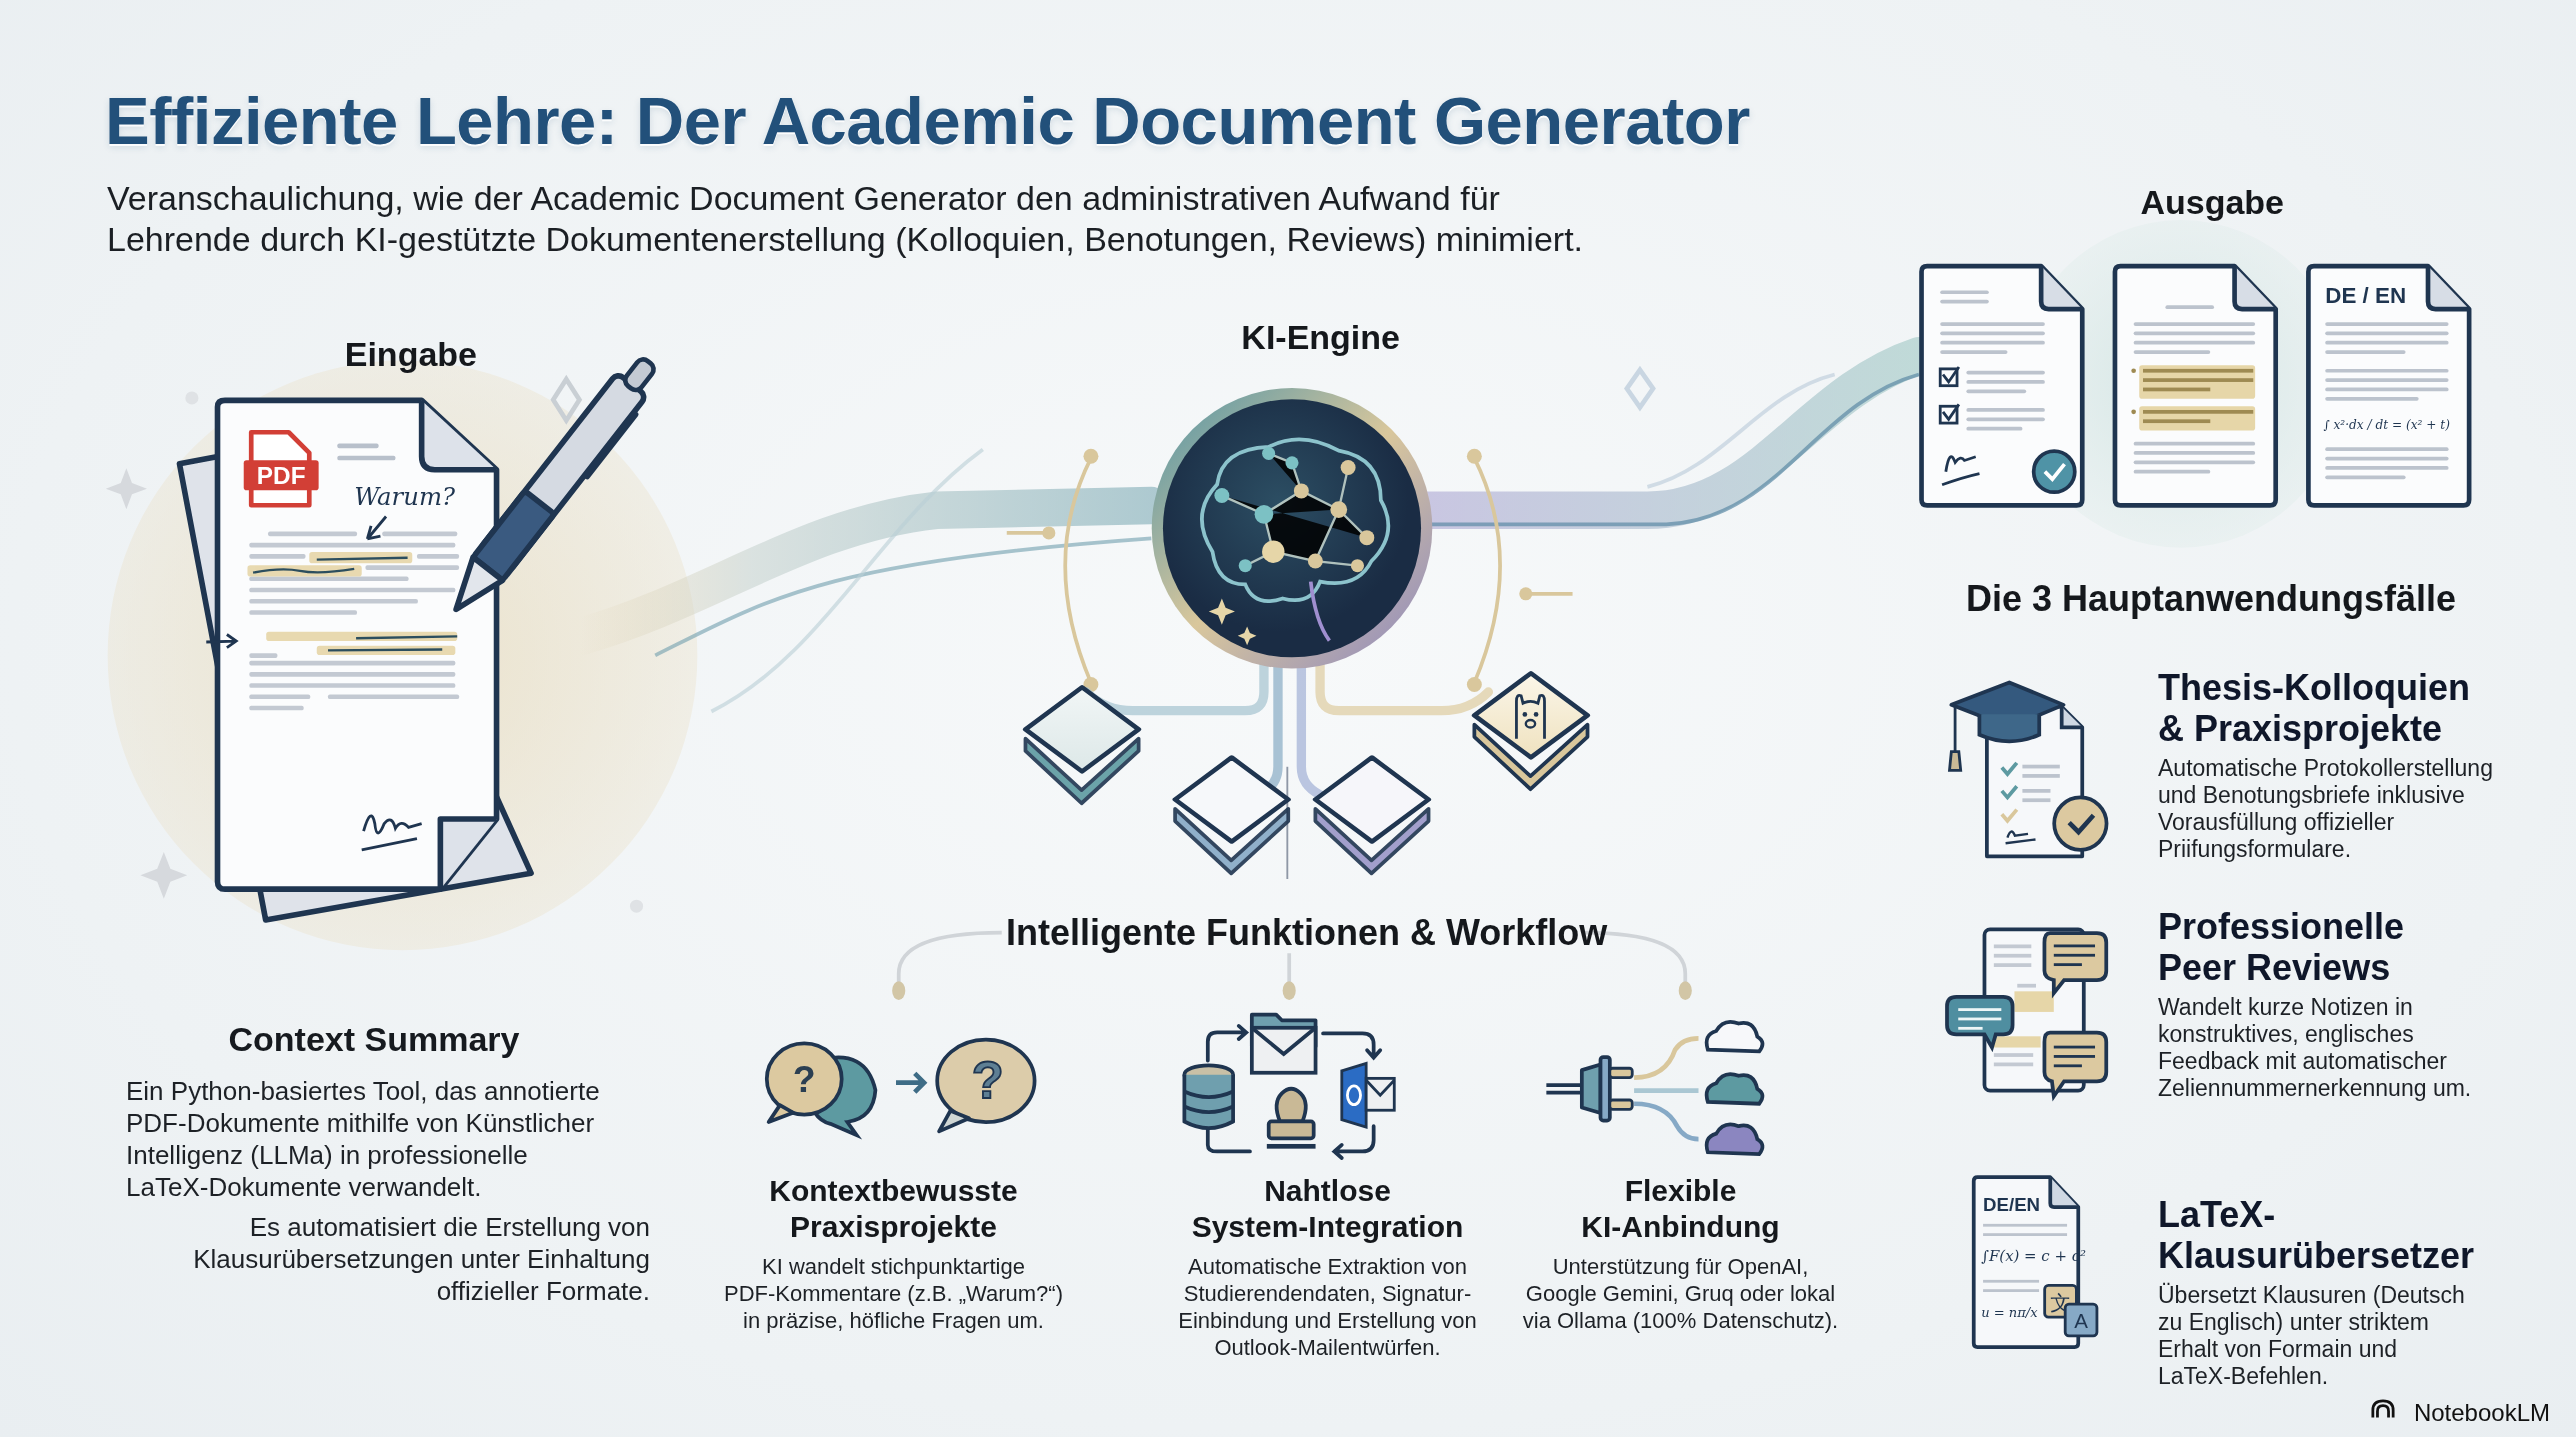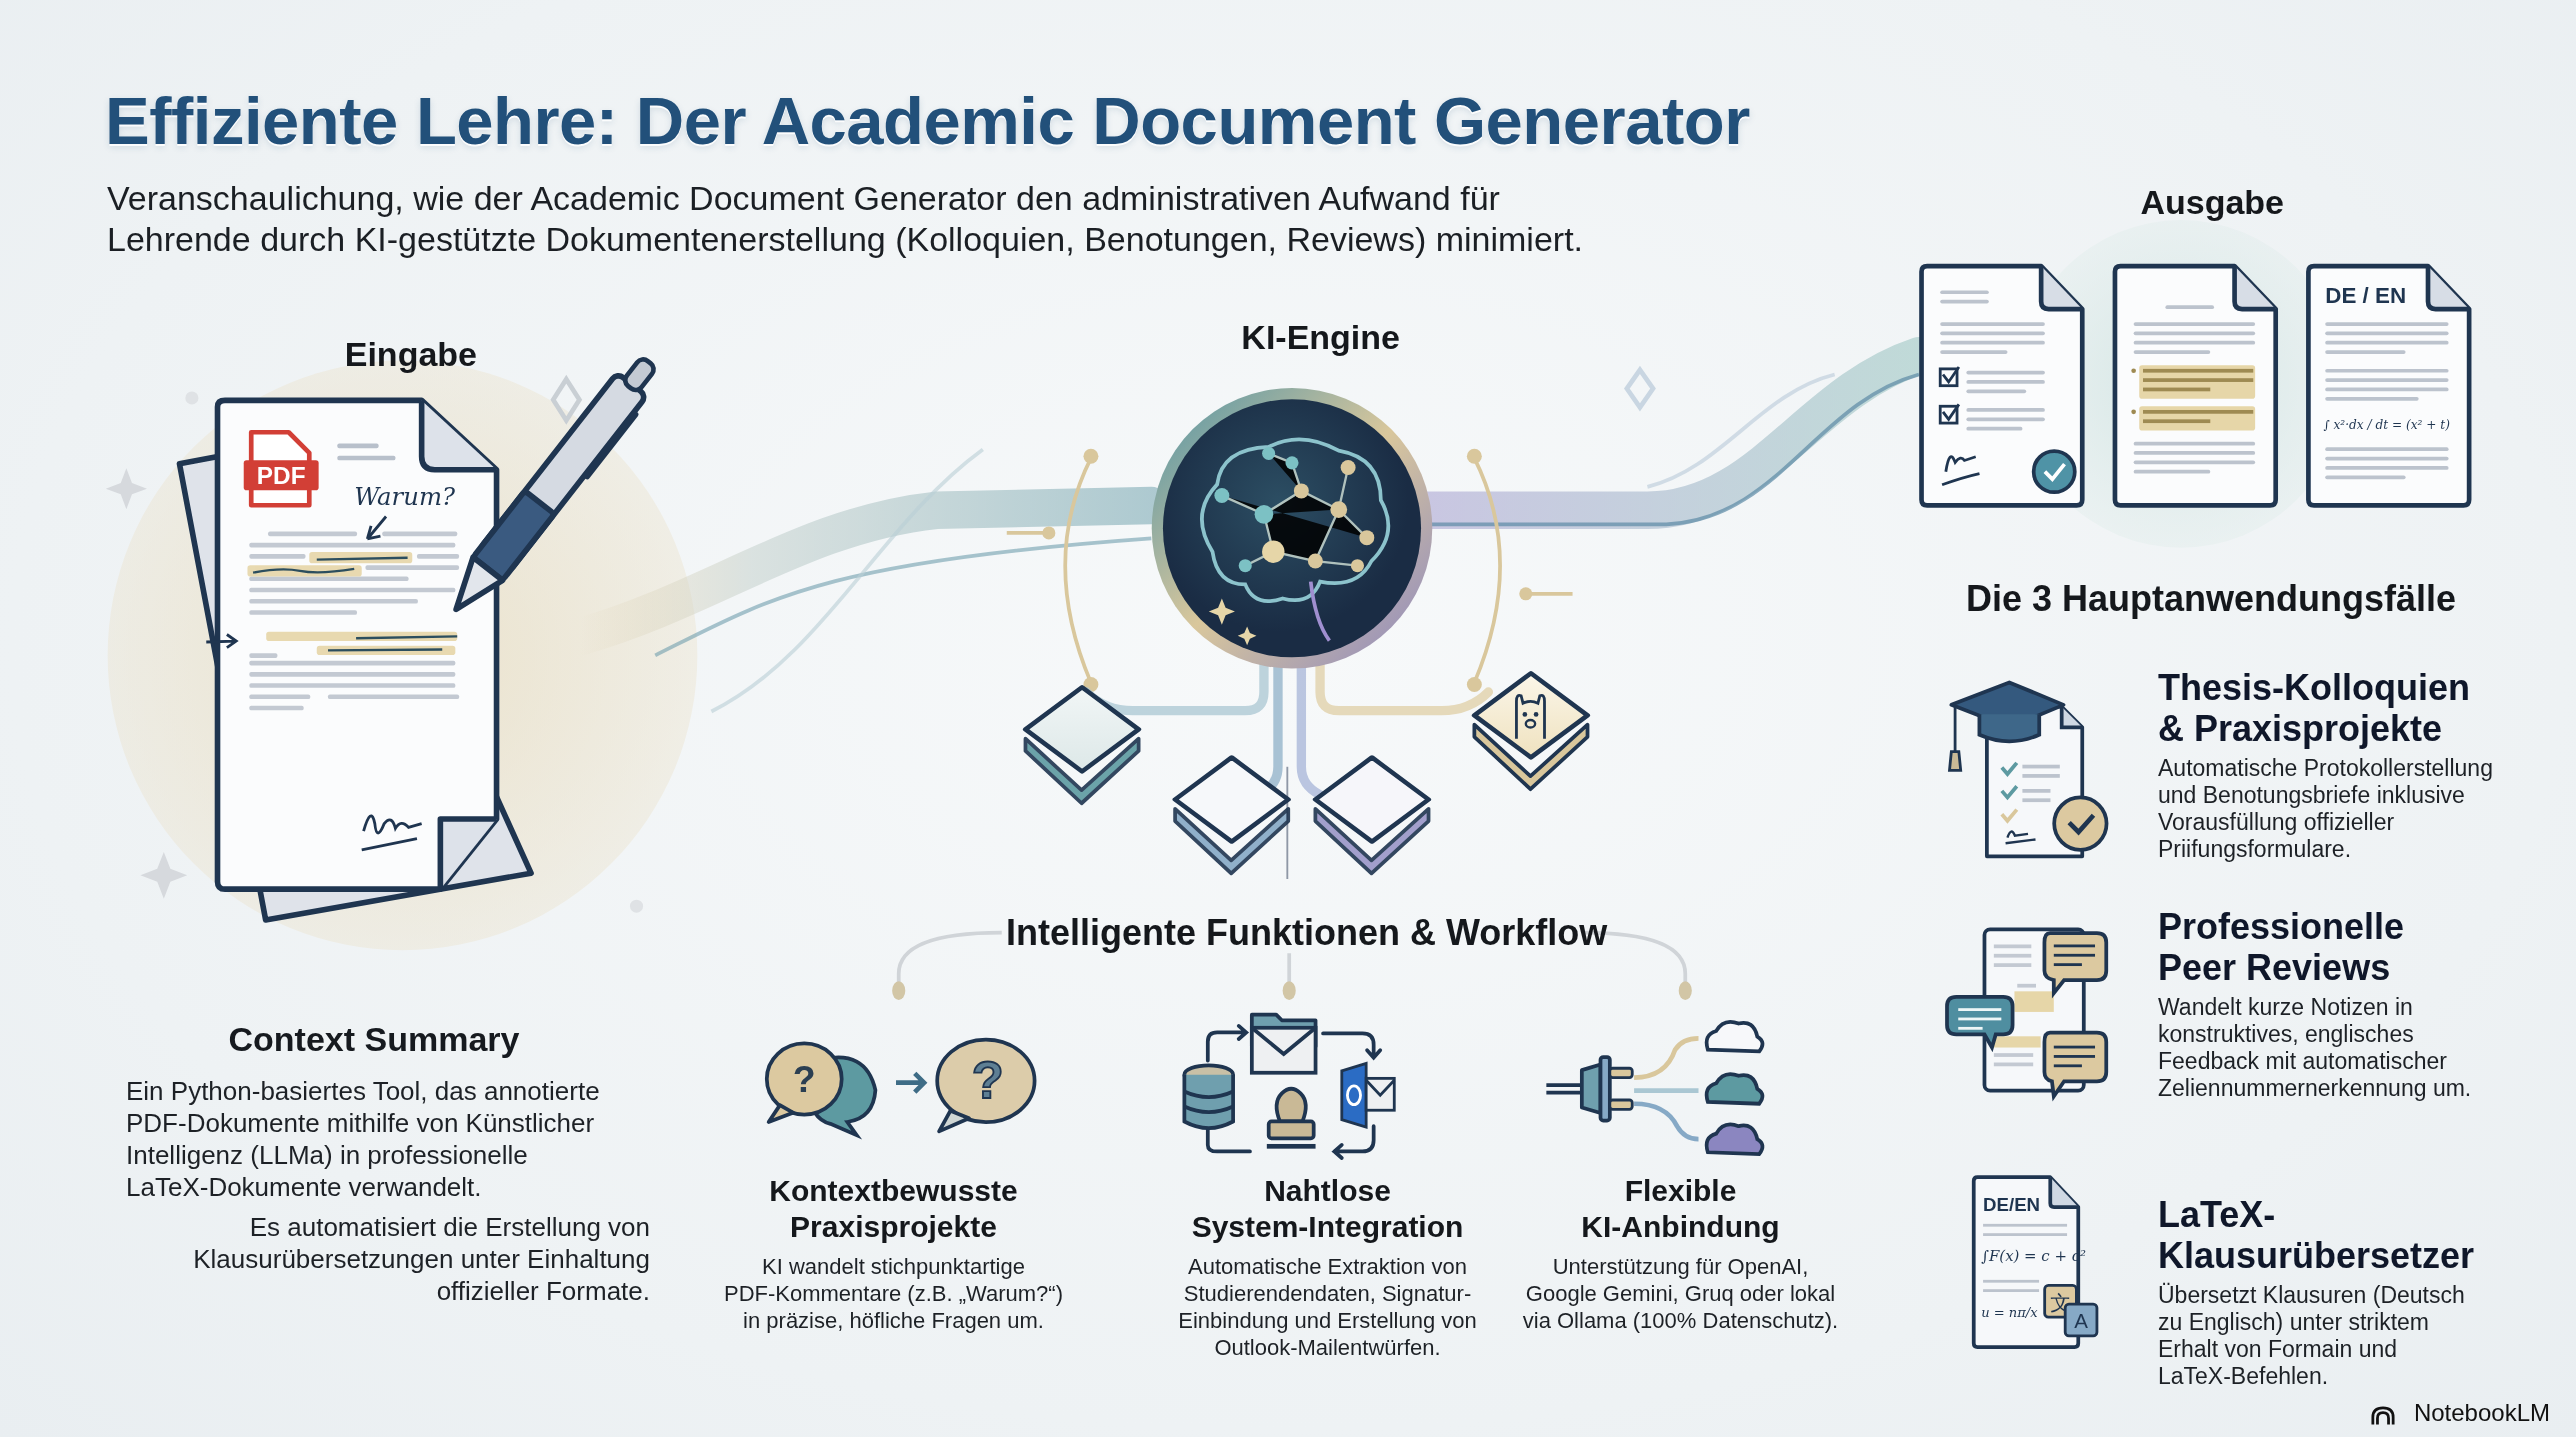--- a/index.html
+++ b/index.html
@@ -24,21 +24,21 @@
   }
   .stage-label { font-size: 34px; font-weight: 700; color: #15181c; text-align: right; white-space: nowrap; }
   .section-title { font-size: 36px; font-weight: 700; color: #15181c; text-align: center; white-space: nowrap; }
   .ctx-title { left: 126px; top: 1020px; width: 496px; text-align: center; font-size: 34px; font-weight: 700; }
   .ctx-text { left: 126px; width: 524px; font-size: 26px; line-height: 32px; color: #1d2126; }
   .feature { width: 393px; text-align: center; }
   .feature .ft { font-size: 30px; font-weight: 700; line-height: 36px; color: #15181c; }
   .feature .fd { font-size: 22px; line-height: 27px; color: #1d2126; margin-top: 7.5px; }
   .usecase-title { font-size: 36px; font-weight: 700; line-height: 41px; color: #0f172a; }
   .usecase-text { font-size: 23px; line-height: 27px; color: #1d2126; margin-top: 5.6px; }
-  .watermark { right: 26px; bottom: 11.2px; font-size: 24px; color: #111; display: flex; align-items: flex-end; gap: 19px; }
+  .watermark { right: 26px; bottom: 11.2px; font-size: 24px; color: #111; display: flex; align-items: flex-start; gap: 19px; }
   svg { overflow: visible; }
 </style>
 </head>
 <body>
 
 <svg class="abs" style="left:0;top:0" width="2576" height="1438" viewBox="0 0 2752 1536">
   <defs>
     <linearGradient id="ribL" x1="0" x2="1">
       <stop offset="0" stop-color="#d9c79c" stop-opacity="0.0"></stop>
       <stop offset="0.3" stop-color="#cfd9d6" stop-opacity="0.7"></stop>

